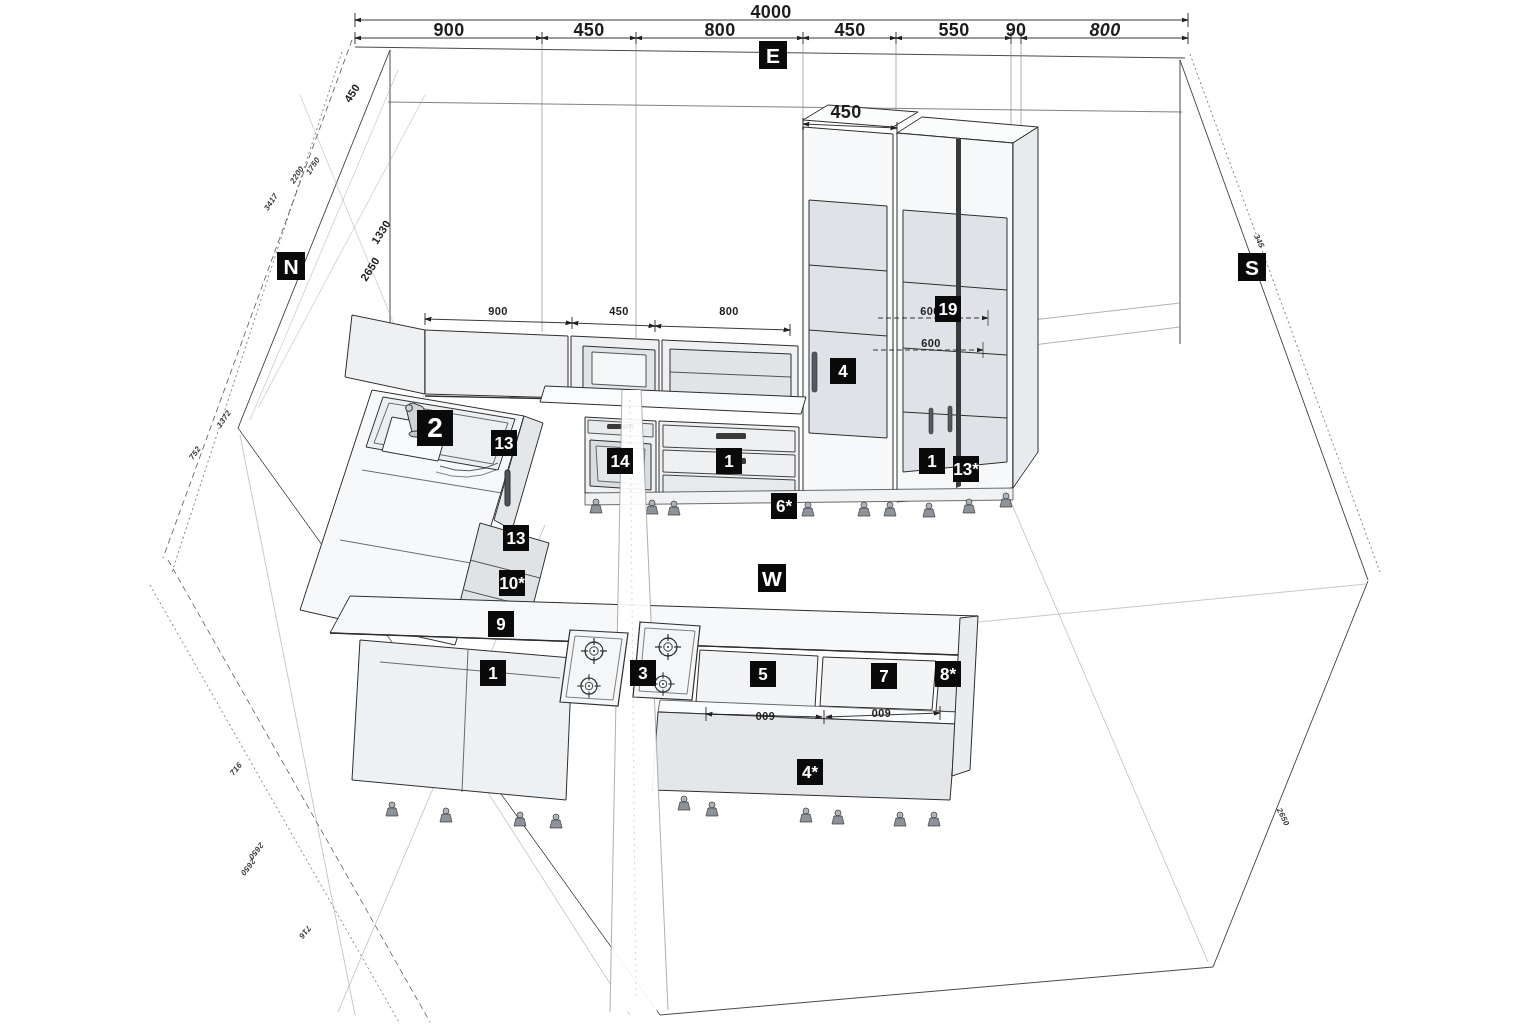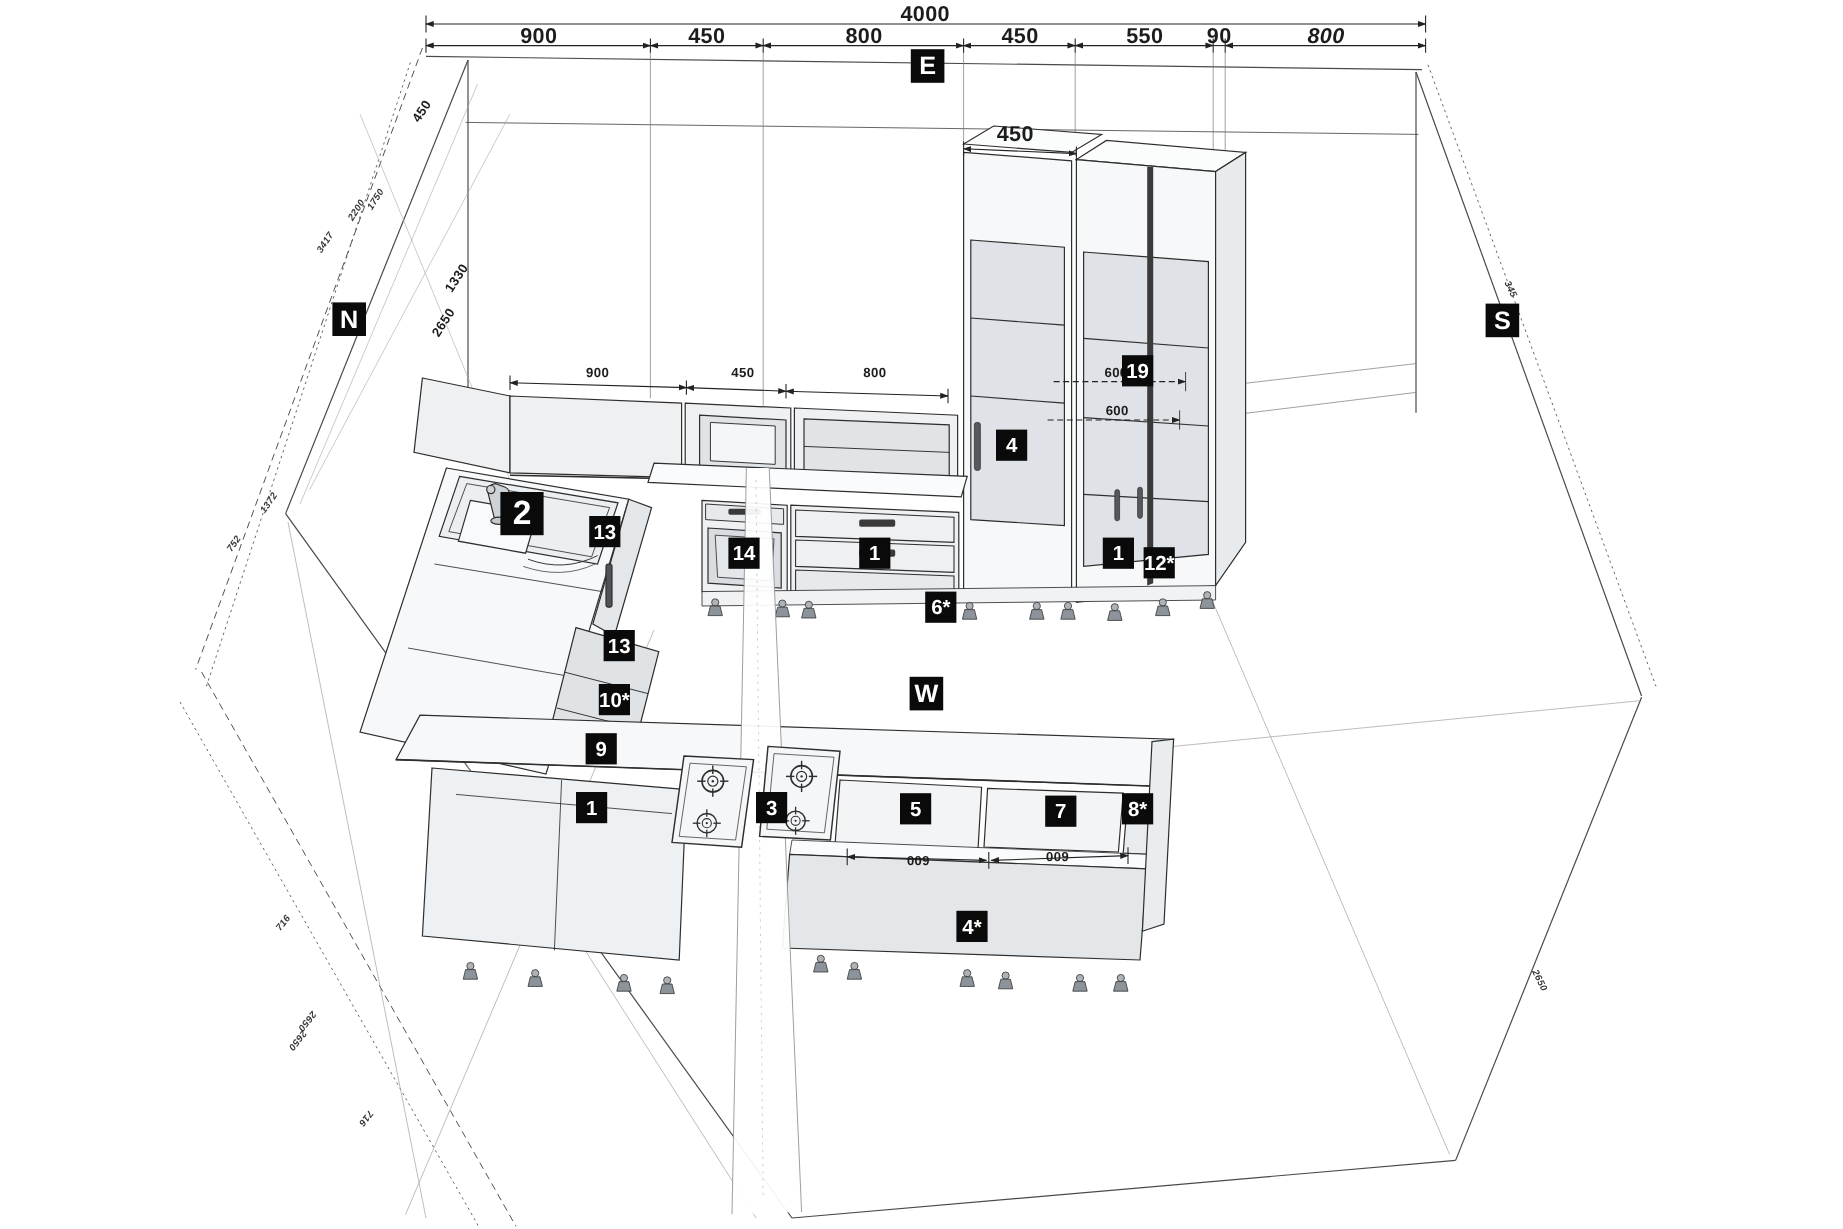--- a/index.html
+++ b/index.html
@@ -266,21 +266,21 @@
 <div class="ib xl" style="left:435px;top:428px">2</div>
 <div class="ib" style="left:643px;top:673px">3</div>
 <div class="ib" style="left:810px;top:772px">4*</div>
 <div class="ib" style="left:763px;top:674px">5</div>
 <div class="ib" style="left:784px;top:506px">6*</div>
 <div class="ib" style="left:884px;top:676px">7</div>
 <div class="ib" style="left:948px;top:674px">8*</div>
 <div class="ib" style="left:501px;top:624px">9</div>
 <div class="ib" style="left:512px;top:583px">10*</div>
 <div class="ib" style="left:516px;top:538px">13</div>
-<div class="ib" style="left:966px;top:469px">12*</div>
+<div class="ib" style="left:966px;top:469px">13*</div>
 <div class="ib" style="left:504px;top:443px">13</div>
 <div class="ib" style="left:620px;top:461px">14</div>
 <div class="ib" style="left:729px;top:461px">1</div>
 <div class="ib" style="left:843px;top:371px">4</div>
 <div class="ib" style="left:932px;top:461px">1</div>
 <div class="ib" style="left:948px;top:309px">19</div>
 
 <span class="dim" style="left:771px;top:12px">4000</span>
 <span class="dim" style="left:449px;top:30px">900</span>
 <span class="dim" style="left:589px;top:30px">450</span>

